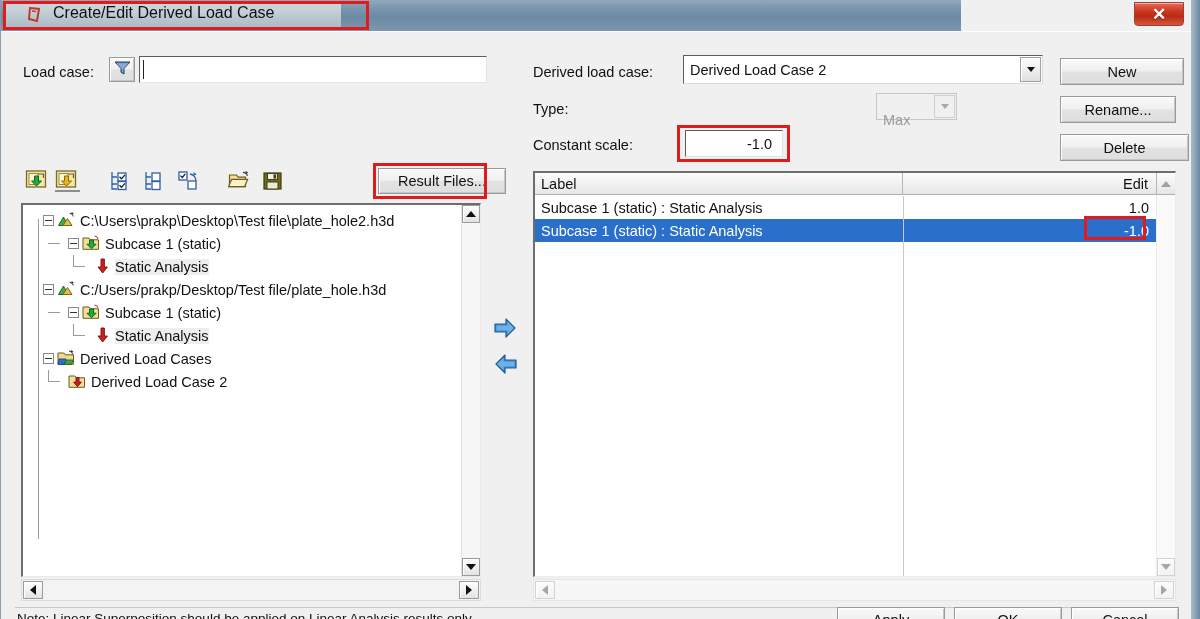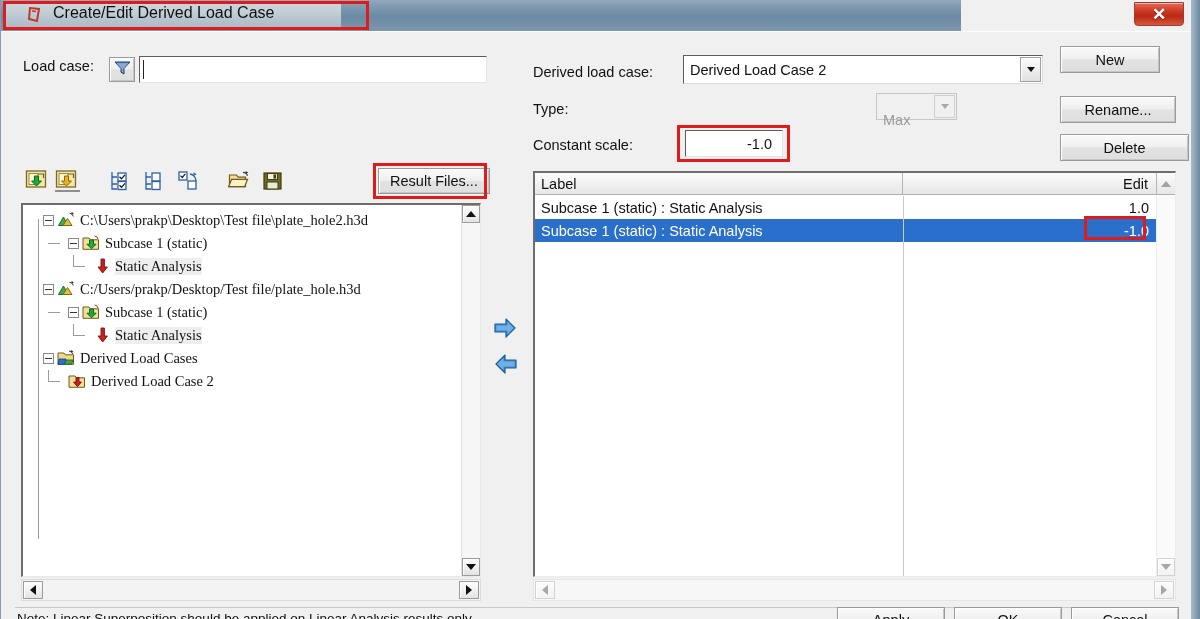--- a/index.html
+++ b/index.html
@@ -138,21 +138,21 @@
   .treewrap{
     position:absolute;background:#fff;
     border-top:2px solid #6e6e6e;border-left:2px solid #6e6e6e;
     border-right:1px solid #e9e9e9;border-bottom:1px solid #e9e9e9;
     box-sizing:border-box;overflow:hidden;
   }
   .tree{position:absolute;left:0;top:0;right:18px;bottom:0;padding:4px 0 0 10px;}
   .trow{position:relative;height:23px;display:flex;align-items:center;white-space:nowrap;}
   .trow .tlabel{
     font-size:14.5px;color:#111;margin-left:4px;
-    font-family:Liberation Serif, serif;
+    font-family:Liberation Sans, sans-serif;
   }
   .trow .tlabel.hl{background:#eeeeee;}
   .expander{
     width:11px;height:11px;box-sizing:border-box;border:1px solid #8a8a8a;background:#fff;
     display:inline-flex;align-items:center;justify-content:center;margin-right:3px;flex:none;
   }
   .expander i{display:block;width:7px;height:1px;background:#333;}
   .guide-v{position:absolute;width:1px;background:#9b9b9b;}
   .guide-h{position:absolute;height:1px;background:#9b9b9b;}
   .ico{width:19px;height:17px;flex:none;position:relative;}
@@ -247,21 +247,21 @@
       </div>
       <div class="title-text">Create/Edit Derived Load Case</div>
       <div class="close-btn">
         <span>✕</span>
       </div>
       <div class="red-title-box"></div>
     </div>
 
     <div class="client">
 
-      <div class="lbl" style="left:22px;top:26px;">Load case:</div>
+      <div class="lbl" style="left:22px;top:32px;">Load case:</div>
 
       <div class="btn" style="left:108px;top:25px;width:26px;height:25px;">
         <span>
           <svg width="17" height="15" viewBox="0 0 17 15">
             <path d="M1 1 H16 L10 7.5 V13 L7 11.2 V7.5 Z" fill="#5b86c4" stroke="#24405f" stroke-width="1"></path>
             <path d="M2.4 2.3 H14.6 L9.2 8 V11.8 L7.9 11 V8 Z" fill="#aec6e4" opacity=".55"></path>
           </svg>
         </span>
       </div>
 
@@ -332,21 +332,21 @@
         <div style="position:absolute;left:237px;top:2px;width:21px;height:21px;">
           <svg width="21" height="21" viewBox="0 0 21 21">
             <rect x="2" y="3" width="17" height="16" fill="#6f6a1d" stroke="#3f3c10" stroke-width="1.2"></rect>
             <rect x="5.5" y="3.5" width="10" height="6" fill="#efefe4" stroke="#3f3c10" stroke-width="1"></rect>
             <rect x="11.5" y="4.4" width="2.6" height="4.2" fill="#3f3c10"></rect>
             <rect x="5" y="12" width="11" height="7" fill="#e9e9dc" stroke="#3f3c10" stroke-width="1"></rect>
           </svg>
         </div>
       </div>
 
-      <div class="btn" style="left:377px;top:136px;width:112px;height:26px;">Result Files...</div>
+      <div class="btn" style="left:377px;top:136px;width:128px;height:26px;">Result Files...</div>
       <div class="red-box" style="left:372px;top:131px;width:114px;height:36px;"></div>
 
       <div class="treewrap" style="left:20px;top:171px;width:460px;height:374px;">
         <div class="tree">
 
           <div class="guide-v" style="left:15px;top:14px;height:320px;"></div>
 
           <div class="trow" style="padding-left:10px;">
             <span class="expander">
                 <i></i>
@@ -510,21 +510,21 @@
             <i class="tri-down dim"></i>
           </span>
       </div>
 
       <div class="lbl" style="left:532px;top:105px;">Constant scale:</div>
       <div class="field" style="left:684px;top:98px;width:98px;height:27px;justify-content:flex-end;padding-right:10px;">
         <span>-1.0</span>
       </div>
       <div class="red-box" style="left:676px;top:93px;width:113px;height:37px;"></div>
 
-      <div class="btn" style="left:1059px;top:14px;width:100px;height:27px;">New</div>
+      <div class="btn" style="left:1059px;top:26px;width:124px;height:27px;">New</div>
       <div class="btn" style="left:1059px;top:64px;width:116px;height:27px;">Rename...</div>
       <div class="btn" style="left:1059px;top:102px;width:129px;height:27px;">Delete</div>
 
       <div class="listwrap" style="left:532px;top:139px;width:643px;height:406px;">
 
         <div class="thead">
           <div class="th l" style="width:368px;">Label</div>
           <div class="th r" style="width:254px;">Edit</div>
           <div class="th" style="flex:1;justify-content:center;border-right:none;">
             <span class="ar up dim"></span>

